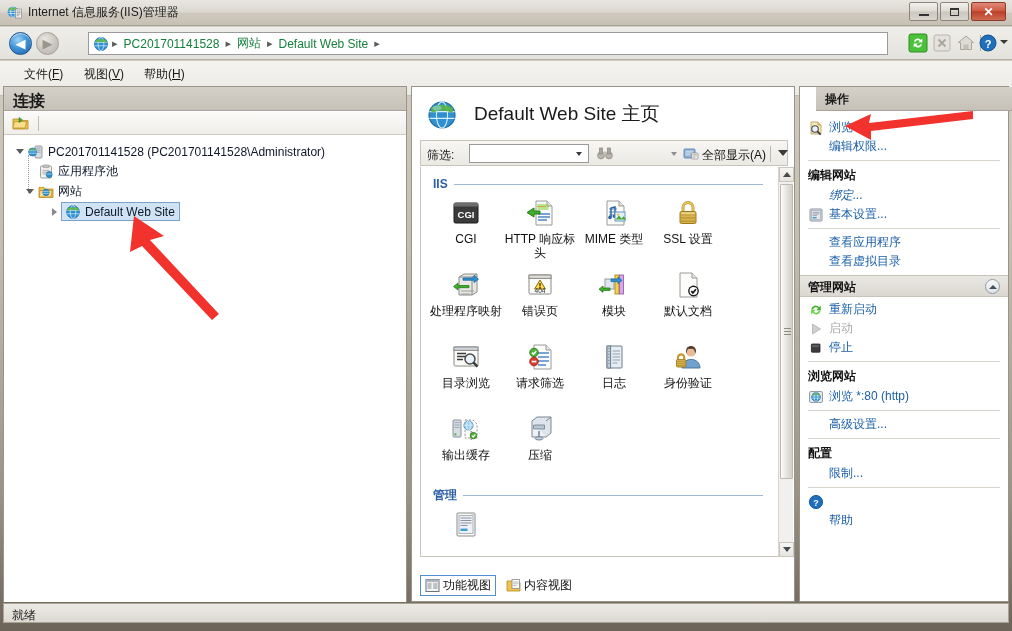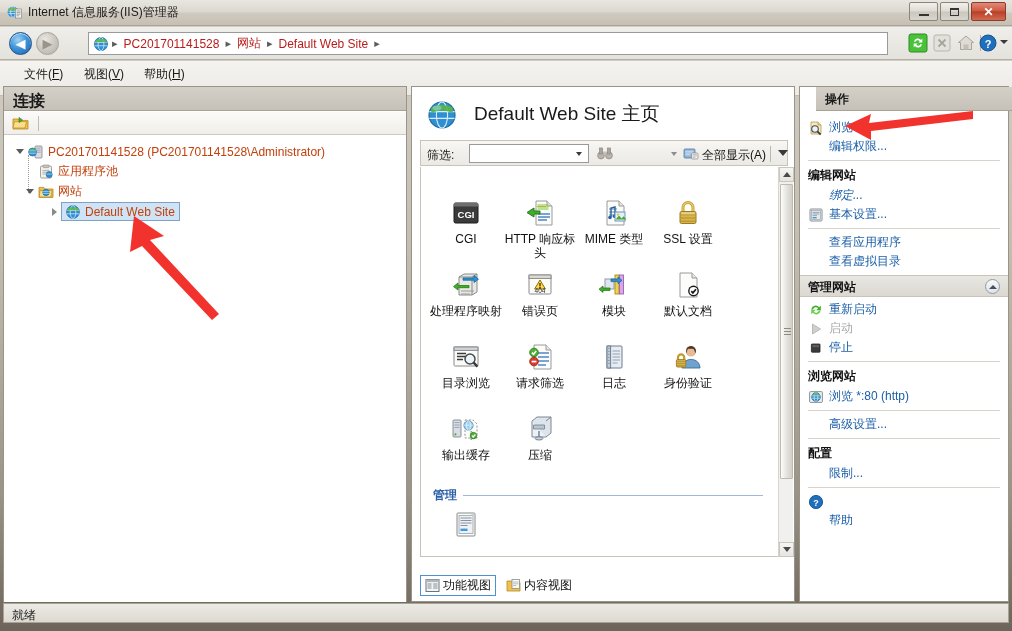--- a/index.html
+++ b/index.html
@@ -82,21 +82,21 @@
   #nav-back .navarrow { color: #fff; }
   #nav-fwd .navarrow { color: #9a958c; }
 
   #crumbbox {
     position: absolute; left: 88px; top: 5px; width: 800px; height: 23px;
     background: #fff; border: 1px solid #9a9a9a;
     display: flex; align-items: center; padding-left: 4px;
   }
   #globe-small { width: 16px; height: 16px; flex: 0 0 16px; }
   .crumb {
-    font-size: 12px; color: #b91c1c; padding: 0 3px; white-space: nowrap;
+    font-size: 12px; color: #15803d; padding: 0 3px; white-space: nowrap;
   }
   .crumb-sep { font-size: 11px; color: #5b5b5b; padding: 0 3px; }
 
   .tbicon {
     position: absolute; top: 6px; width: 20px; height: 20px;
     border-radius: 2px;
   }
   #tb-refresh { right: 84px; }
   #tb-stop    { right: 60px; }
   #tb-home    { right: 36px; }
@@ -146,21 +146,21 @@
     position: absolute; left: 0; top: 25px; width: 100%; height: 23px;
     background: linear-gradient(180deg,#fbfaf8 0%,#efeeea 100%);
     border-bottom: 1px solid #cfcac0;
   }
   #conn-folder-icon { position: absolute; left: 8px; top: 3px; width: 17px; height: 16px; }
   #conn-tb-div { position: absolute; left: 34px; top: 4px; width: 1px; height: 15px; background: #c3bdb1; }
 
   #tree { position: absolute; left: 0; top: 49px; width: 100%; height: 466px; background: #fff; }
   .trow {
     position: absolute; height: 19px; display: flex; align-items: center;
-    white-space: nowrap; font-size: 12px; color: #c2410c;
+    white-space: nowrap; font-size: 12px; color: #0f172a;
   }
   .tglyph {
     width: 0; height: 0; margin-right: 4px; flex: 0 0 auto;
   }
   .tglyph.open {
     border-left: 4px solid transparent; border-right: 4px solid transparent;
     border-top: 5px solid #5a5a5a;
   }
   .tglyph.closed {
     border-top: 4px solid transparent; border-bottom: 4px solid transparent;
@@ -547,20 +547,24 @@
           <rect x="8.5" y="7" width="6.5" height="6" rx=".8" fill="#f2f1ec" stroke="#8a8a8a" stroke-width=".7"></rect>
           <path d="M9.6 8.6h4.3M9.6 10h4.3M9.6 11.4h2.6" stroke="#9a9a9a" stroke-width=".6"></path>
         </svg>
         <div id="showall-label">全部显示(A)</div>
         <div id="filter-div"></div>
         <div id="filter-more"></div>
       </div>
 
       <div id="grid-area">
 
+        <div class="group-head" style="top:9px;">
+          <span class="gname">IIS</span>
+          <span class="gline"></span>
+        </div>
 
         <div class="feature" style="left:8px; top:30px;">
           <svg class="fico" viewBox="0 0 32 32">
             <rect x="4" y="6" width="24" height="20" rx="1.5" fill="#3b3b3b" stroke="#1d1d1d" stroke-width="1"></rect>
             <rect x="4" y="6" width="24" height="3.5" fill="#6e6e6e"></rect>
             <text x="16" y="21" font-size="9.5" fill="#fff" text-anchor="middle" font-family="Liberation Sans, sans-serif" font-weight="bold">CGI</text>
           </svg>
           <span class="flabel">CGI</span>
         </div>
 

